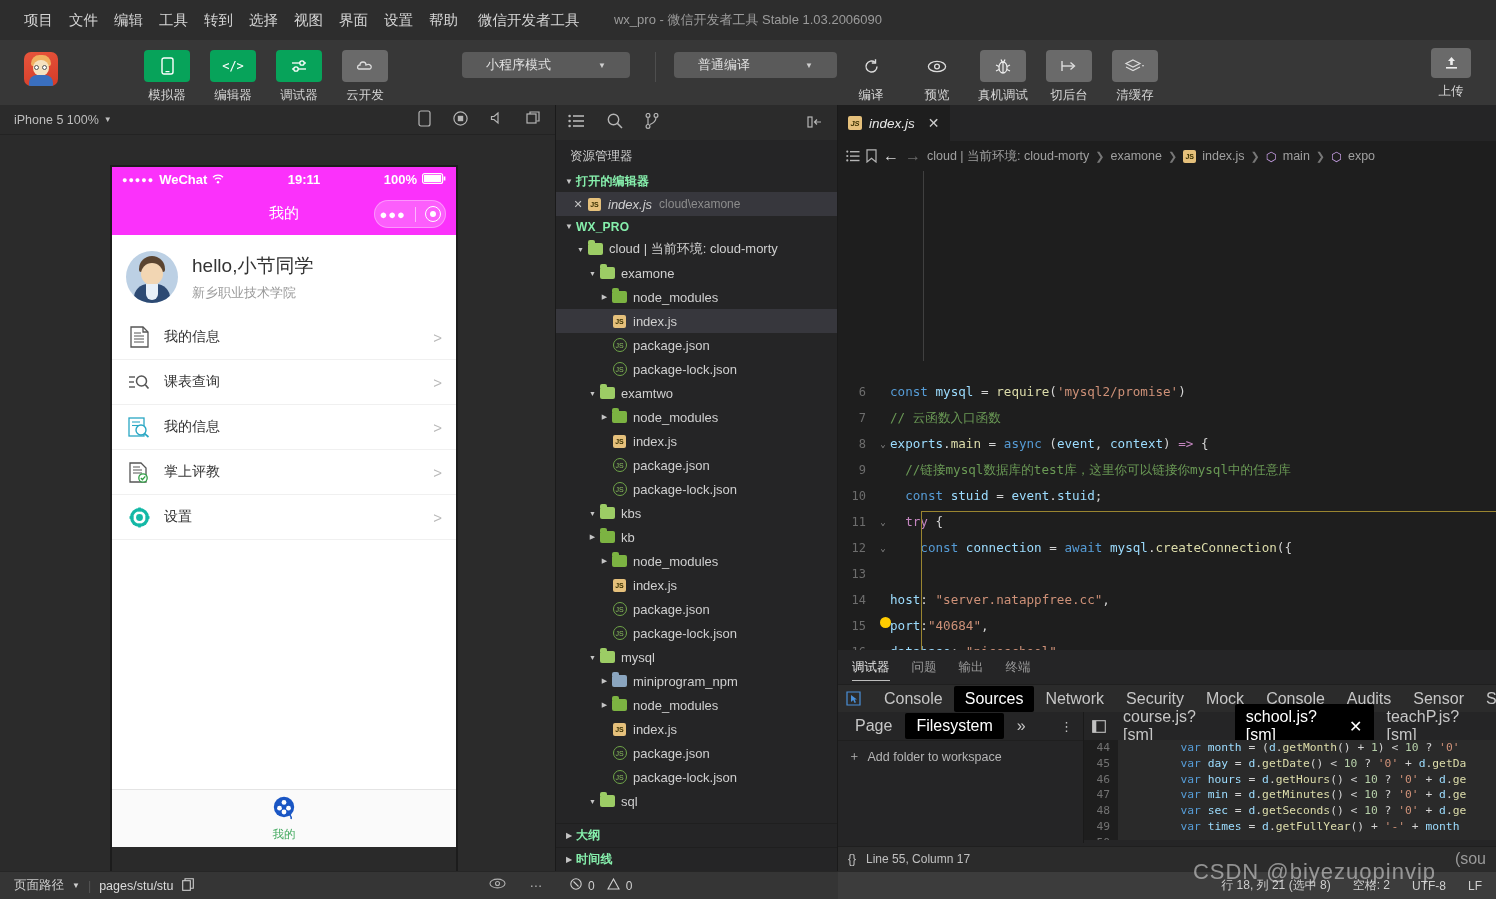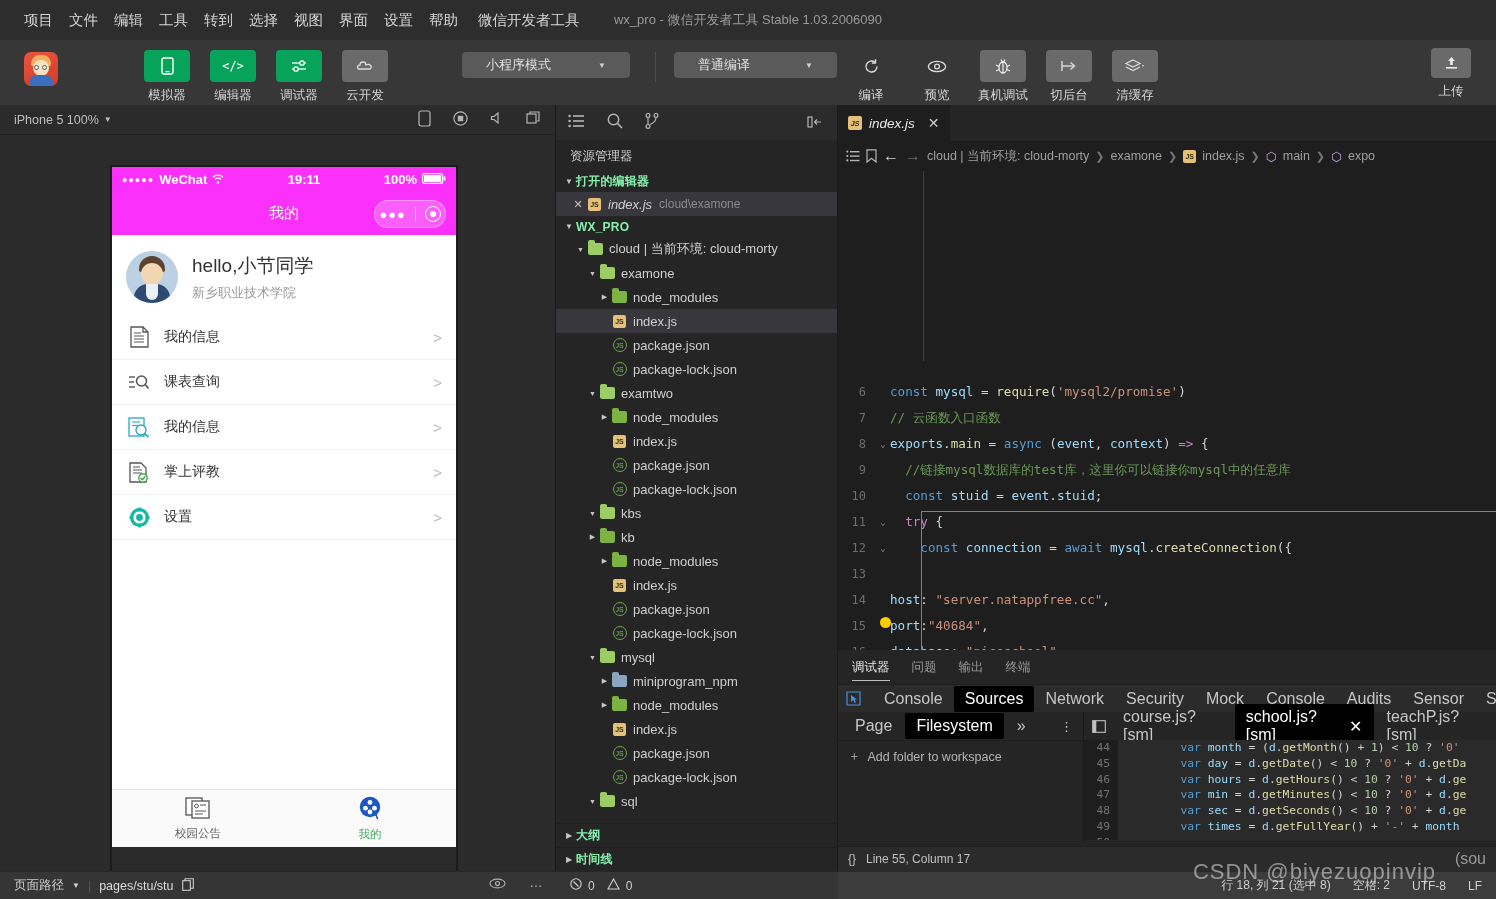--- a/index.html
+++ b/index.html
@@ -592,33 +592,20 @@
                 <rect x="9.2" y="16.5" width="2.6" height="4" fill="#14b8a6"></rect>
                 <rect x="0.5" y="9.2" width="4" height="2.6" fill="#14b8a6"></rect>
                 <rect x="16.5" y="9.2" width="4" height="2.6" fill="#14b8a6"></rect>
               </svg>
           </span>
           <span class="mlabel">设置</span>
           <span class="arrow">&gt;</span>
         </div>
 
         <div class="tabbar">
-          <div class="tabitem">
-            <span>
-              <svg width="26" height="22" viewBox="0 0 26 22">
-                  <rect x="1" y="1" width="16" height="17" fill="#fff" stroke="#555" stroke-width="1.3"></rect>
-                  <rect x="7" y="4" width="17" height="17" fill="#fff" stroke="#555" stroke-width="1.3"></rect>
-                  <circle cx="11.5" cy="9" r="1.9" fill="none" stroke="#555" stroke-width="1"></circle>
-                  <line x1="15" y1="8" x2="21" y2="8" stroke="#555" stroke-width="1"></line>
-                  <line x1="10" y1="14" x2="21" y2="14" stroke="#555" stroke-width="1"></line>
-                  <line x1="10" y1="17" x2="18" y2="17" stroke="#555" stroke-width="1"></line>
-                </svg>
-            </span>
-            <span class="tl">校园公告</span>
-          </div>
           <div class="tabitem active">
             <span>
               <svg width="26" height="24" viewBox="0 0 26 24">
                   <circle cx="13" cy="11" r="10.2" fill="#1a56c4"></circle>
                   <circle cx="13" cy="6.4" r="2.4" fill="#fff"></circle>
                   <circle cx="8.5" cy="12.2" r="2.4" fill="#fff"></circle>
                   <circle cx="17.5" cy="12.2" r="2.4" fill="#fff"></circle>
                   <circle cx="13" cy="16" r="2.4" fill="#fff"></circle>
                   <path d="M18 18 Q21 21 20 23" fill="none" stroke="#1a56c4" stroke-width="1.6"></path>
                 </svg>

